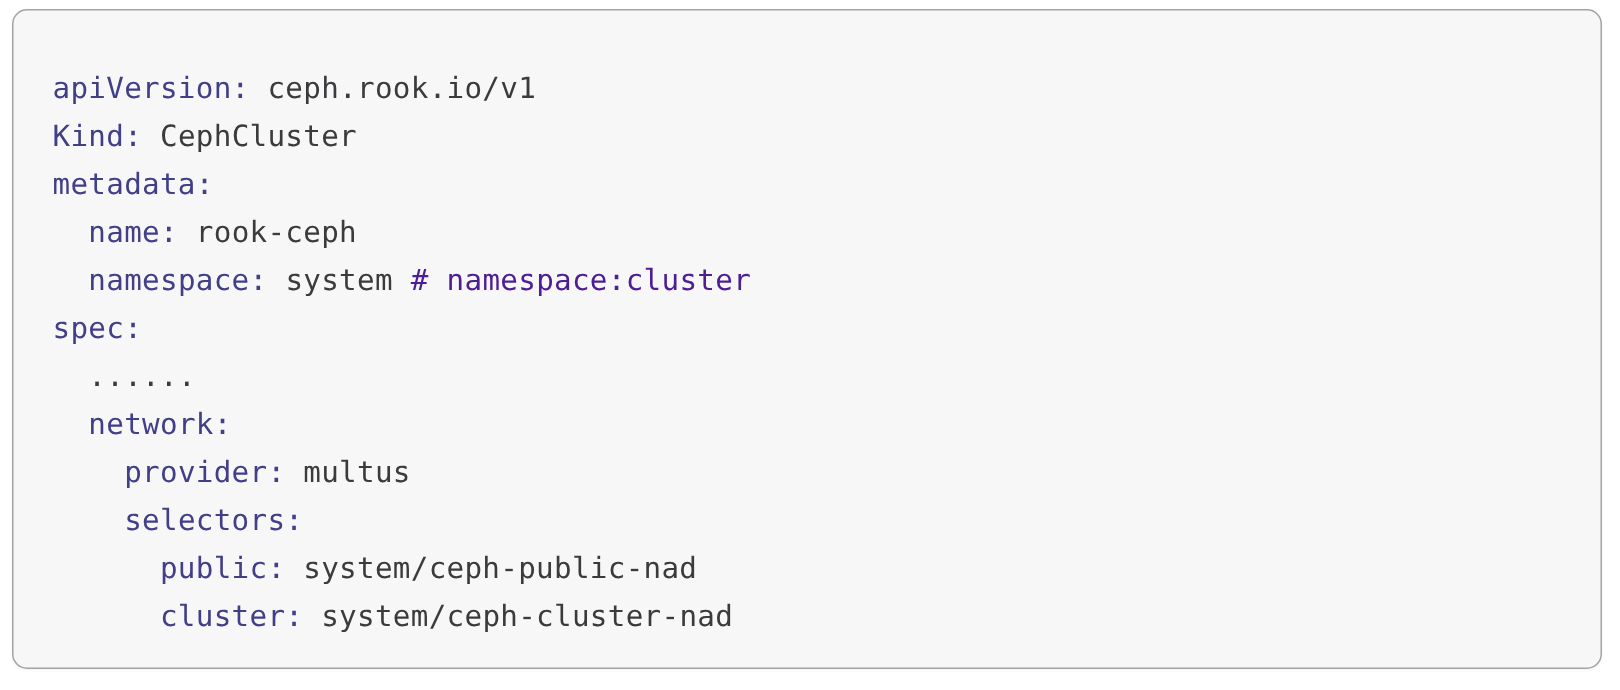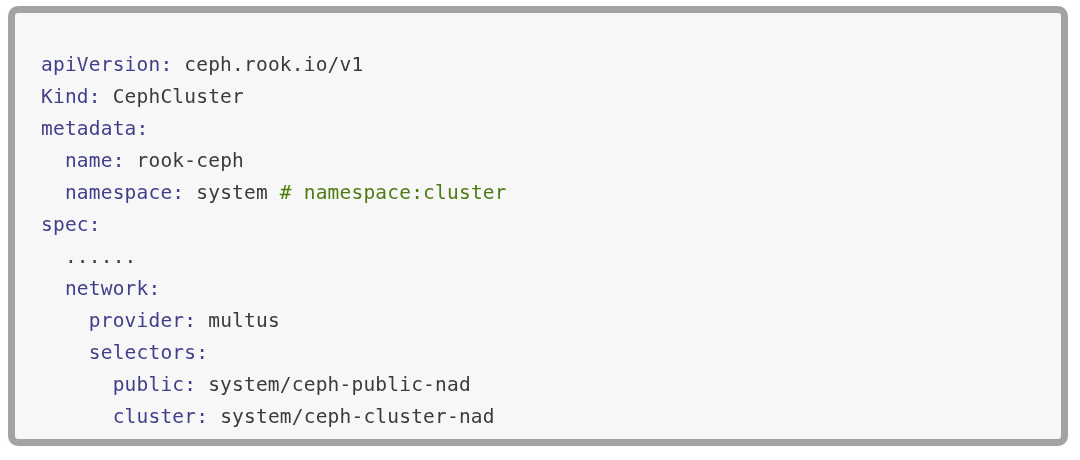--- a/index.html
+++ b/index.html
@@ -15,21 +15,21 @@
   }
 
   #code-block {
     position: absolute;
     left: 8px;
     top: 6px;
     width: 1060px;
     height: 440px;
     box-sizing: border-box;
     background: #f7f7f8;
-    border: 7px solid #a3a3a3;
+    border: 1px solid #a3a3a3;
     border-radius: 10px;
     padding: 16px 0 14px 0;
     box-shadow: 0 1px 2px rgba(0,0,0,0.035);
     overflow: hidden;
   }
 
   .code-lines {
     display: block;
     padding-left: 26px;
     font-family: "DejaVu Sans Mono", monospace;
@@ -42,21 +42,21 @@
   .code-line {
     display: block;
     height: 32px;
     white-space: pre;
   }
 
   .tok-indent   { color: transparent; }
   .tok-key      { color: #413f87; }
   .tok-punct    { color: #413f87; }
   .tok-value    { color: #3b3b3d; }
-  .tok-comment  { color: #4d7c0f; }
+  .tok-comment  { color: #4c1d95; }
   .tok-ellipsis { color: #3b3b3d; }
 </style>
 </head>
 <body>
 
 <div id="code-block">
   <pre class="code-lines" id="code-lines"><span class="code-line"><span class="tok-key">apiVersion</span><span class="tok-punct">:</span><span class="tok-value"> ceph.rook.io/v1</span></span><span class="code-line"><span class="tok-key">Kind</span><span class="tok-punct">:</span><span class="tok-value"> CephCluster</span></span><span class="code-line"><span class="tok-key">metadata</span><span class="tok-punct">:</span></span><span class="code-line"><span class="tok-indent">  </span><span class="tok-key">name</span><span class="tok-punct">:</span><span class="tok-value"> rook-ceph</span></span><span class="code-line"><span class="tok-indent">  </span><span class="tok-key">namespace</span><span class="tok-punct">:</span><span class="tok-value"> system </span><span class="tok-comment"># namespace:cluster</span></span><span class="code-line"><span class="tok-key">spec</span><span class="tok-punct">:</span></span><span class="code-line"><span class="tok-indent">  </span><span class="tok-ellipsis">......</span></span><span class="code-line"><span class="tok-indent">  </span><span class="tok-key">network</span><span class="tok-punct">:</span></span><span class="code-line"><span class="tok-indent">    </span><span class="tok-key">provider</span><span class="tok-punct">:</span><span class="tok-value"> multus</span></span><span class="code-line"><span class="tok-indent">    </span><span class="tok-key">selectors</span><span class="tok-punct">:</span></span><span class="code-line"><span class="tok-indent">      </span><span class="tok-key">public</span><span class="tok-punct">:</span><span class="tok-value"> system/ceph-public-nad</span></span><span class="code-line"><span class="tok-indent">      </span><span class="tok-key">cluster</span><span class="tok-punct">:</span><span class="tok-value"> system/ceph-cluster-nad</span></span><span class="code-line"><span class="tok-indent">  </span><span class="tok-ellipsis">......</span></span></pre>
 </div>
 
 </body></html>

